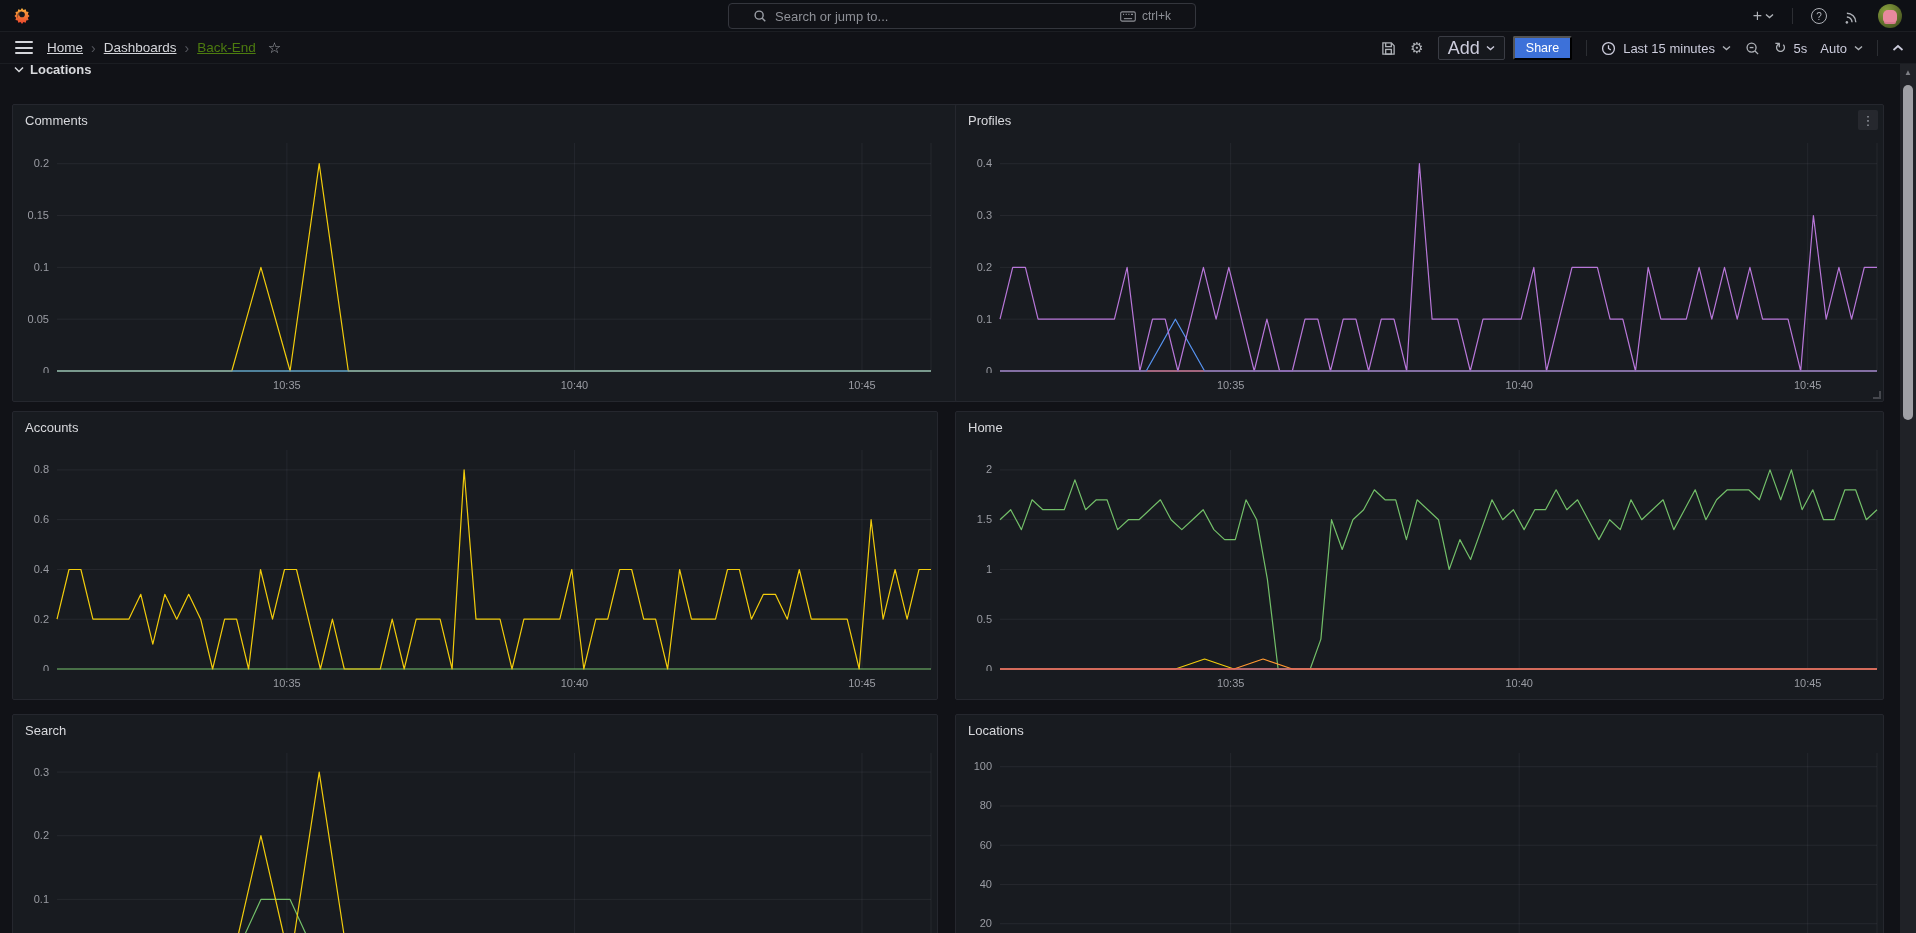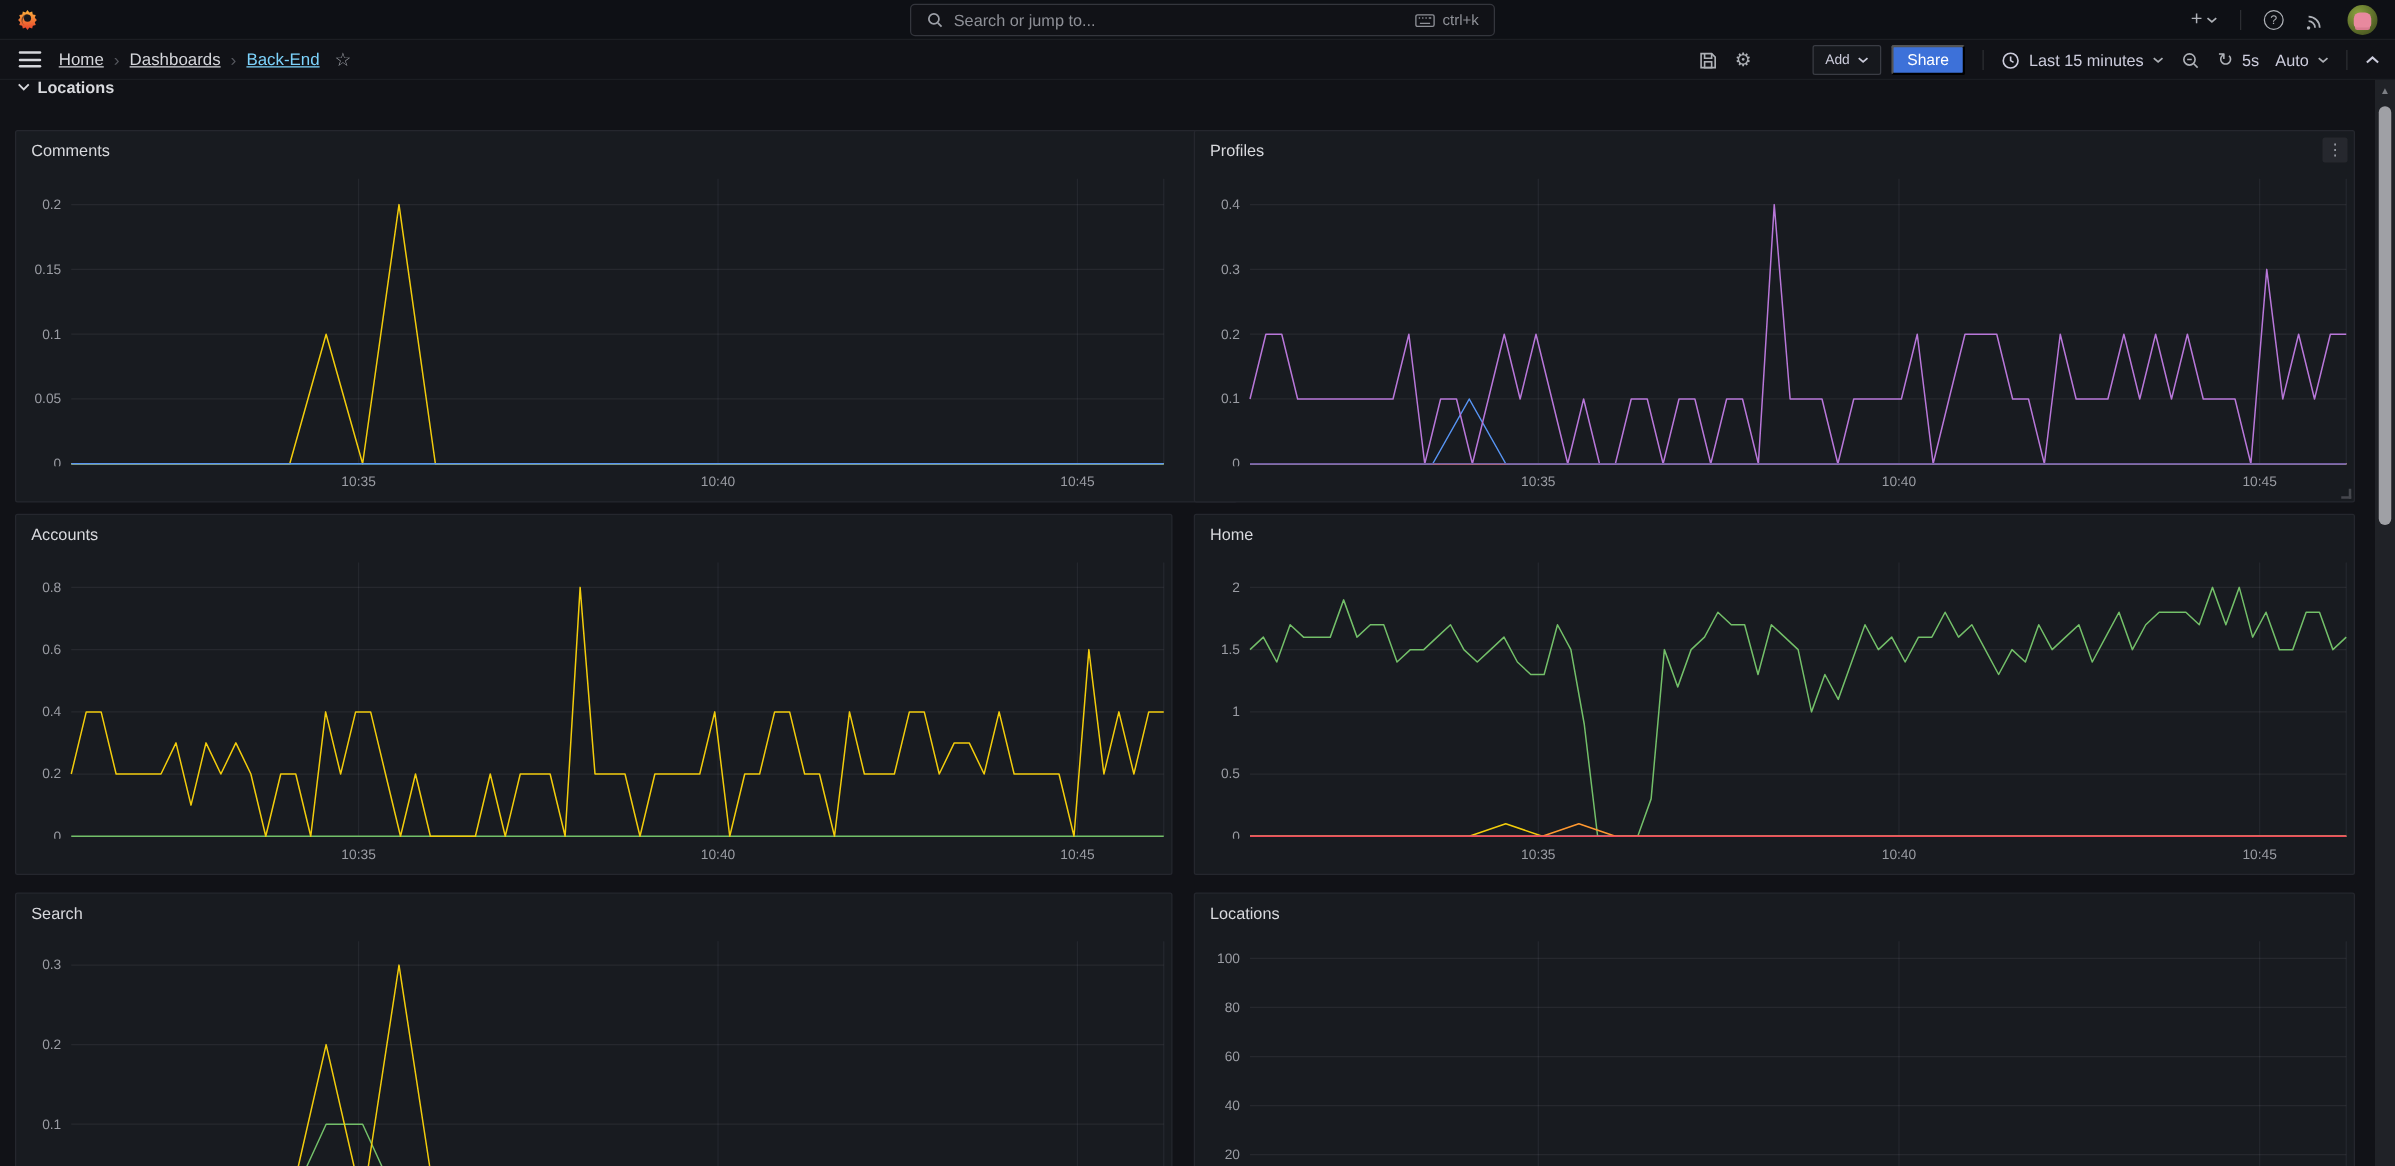--- a/index.html
+++ b/index.html
@@ -5,21 +5,21 @@
   * { margin:0; padding:0; box-sizing:border-box; }
   html,body { width:1916px; height:933px; overflow:hidden; background:#111217;
     font-family:"Liberation Sans","DejaVu Sans",sans-serif; color:#ccccdc; }
 
   
   .topbar { position:fixed; top:0; left:0; width:1916px; height:32px; background:#0e1015;
     border-bottom:1px solid #1c1e23; display:flex; align-items:center; z-index:10; }
   .logo { width:20px; height:20px; margin-left:12px; flex:0 0 auto; }
   .searchbox { position:absolute; left:728px; top:3px; width:468px; height:26px;
     background:#111217; border:1px solid #34363d; border-radius:4px;
-    display:flex; align-items:center; padding:0 12px; gap:8px; }
+    display:flex; align-items:center; padding:0 24px; gap:8px; }
   .searchbox input { flex:1; background:transparent; border:none; outline:none;
     color:#ccccdc; font-size:13px; font-family:inherit; }
   .searchbox input::placeholder { color:#8e9097; }
   .kbd-hint { display:flex; align-items:center; gap:6px; color:#8e9097; font-size:12px; }
   .nav-right { position:absolute; right:14px; top:0; height:32px; display:flex; align-items:center; gap:18px; }
   .icon-btn { display:flex; align-items:center; justify-content:center; color:#aeb1b7; cursor:pointer; }
   .nav-divider { width:1px; height:16px; background:#2c2e33; }
   .plus-btn { display:flex; align-items:center; gap:3px; color:#aeb1b7; font-size:16px; }
   .help-circle { width:16px; height:16px; border:1.4px solid #aeb1b7; border-radius:50%;
     font-size:10px; display:flex; align-items:center; justify-content:center; color:#aeb1b7; }
@@ -29,28 +29,28 @@
   .avatar::after { content:""; position:absolute; left:5px; top:6px; width:14px; height:12px;
     border-radius:5px 5px 3px 3px; background:#e8899e; box-shadow:0 3px 0 -1px #d97b90; }
 
   
   .toolbar { position:fixed; top:32px; left:0; width:1916px; height:32px; background:#111217;
     border-bottom:1px solid #1b1d22; display:flex; align-items:center; z-index:9; }
   .hamburger { width:18px; margin-left:15px; display:flex; flex-direction:column; gap:3.5px; cursor:pointer; }
   .hamburger span { height:2px; background:#d5d6db; border-radius:1px; }
   .breadcrumb { display:flex; align-items:center; gap:8px; margin-left:14px; font-size:13.5px; }
   .crumb { color:#d5d6db; cursor:pointer;text-decoration:underline; }
-  .crumb.current { color:#7dd3fc; }
+  .crumb.current { color:#4d7c0f; }
   .crumb-sep { color:#55575e; font-size:14px; }
   .star { color:#9fa2a8; font-size:15px; margin-left:4px; cursor:pointer; }
   .tb-right { position:absolute; right:12px; top:0; height:32px; display:flex; align-items:center; gap:14px; }
   .tb-icon { color:#aeb1b7; display:flex; align-items:center; cursor:pointer; font-size:15px; }
   .btn-add { height:24px; padding:0 9px; border:1px solid #3a3c44; border-radius:2px;
-    background:#16181d; color:#ccccdc; font-size:11px; font-weight:500;
-    display:flex; align-items:center; gap:6px; cursor:pointer;margin-left:35px; }
+    background:#16181d; color:#ccccdc; font-size:18px; font-weight:500;
+    display:flex; align-items:center; gap:6px; cursor:pointer; }
   .btn-share { height:24px; padding:0 11px; border-radius:2px; background:#3d71d9; color:#fff;
     font-size:12.5px; font-weight:500; display:flex; align-items:center; cursor:pointer; margin-left:-6px; }
   .timepicker { display:flex; align-items:center; gap:7px; font-size:13px; color:#ccccdc; cursor:pointer; }
   .refresh-group { display:flex; align-items:center; gap:7px; font-size:13px; color:#ccccdc; cursor:pointer; }
 
   
   .content { position:absolute; top:64px; left:0; width:1896px; height:869px; }
   .section-header { position:absolute; left:14px; top:-2px; display:flex; align-items:center; gap:6px;
     font-size:13px; font-weight:700; color:#d8d9dd; cursor:pointer; }
 

